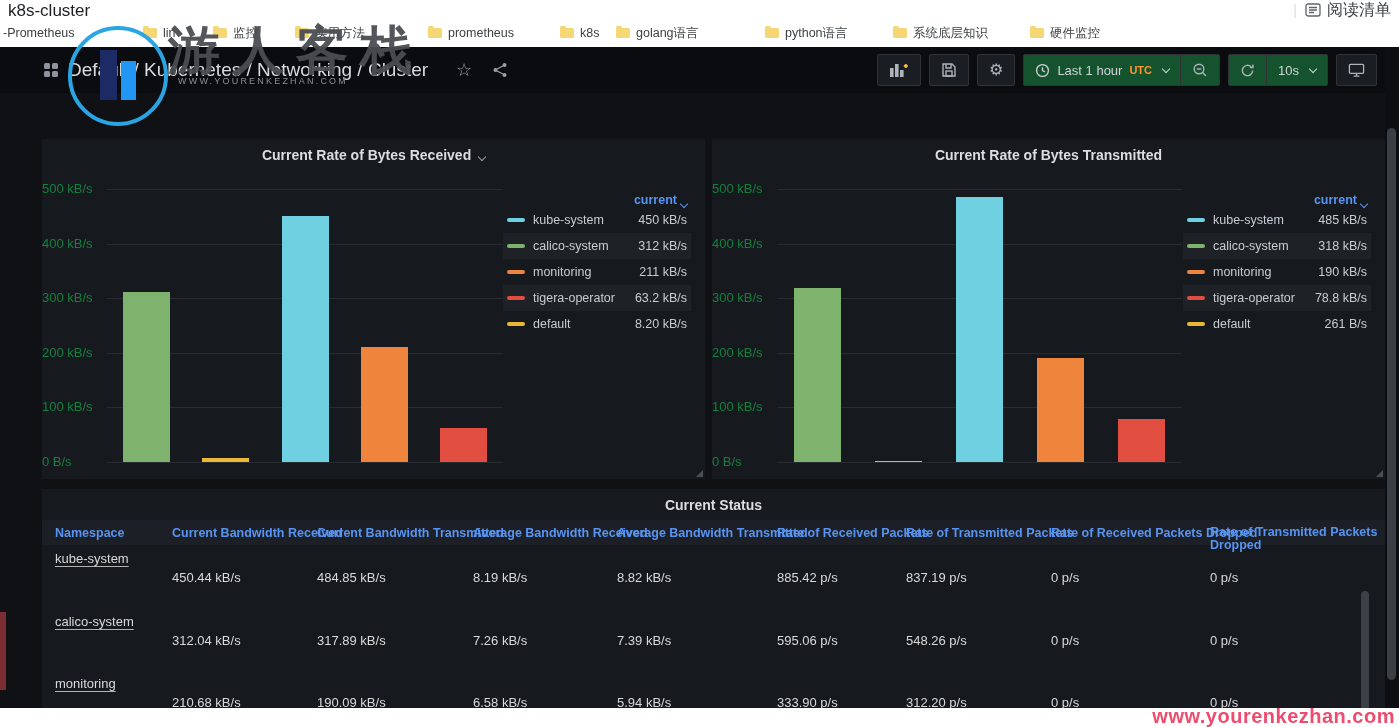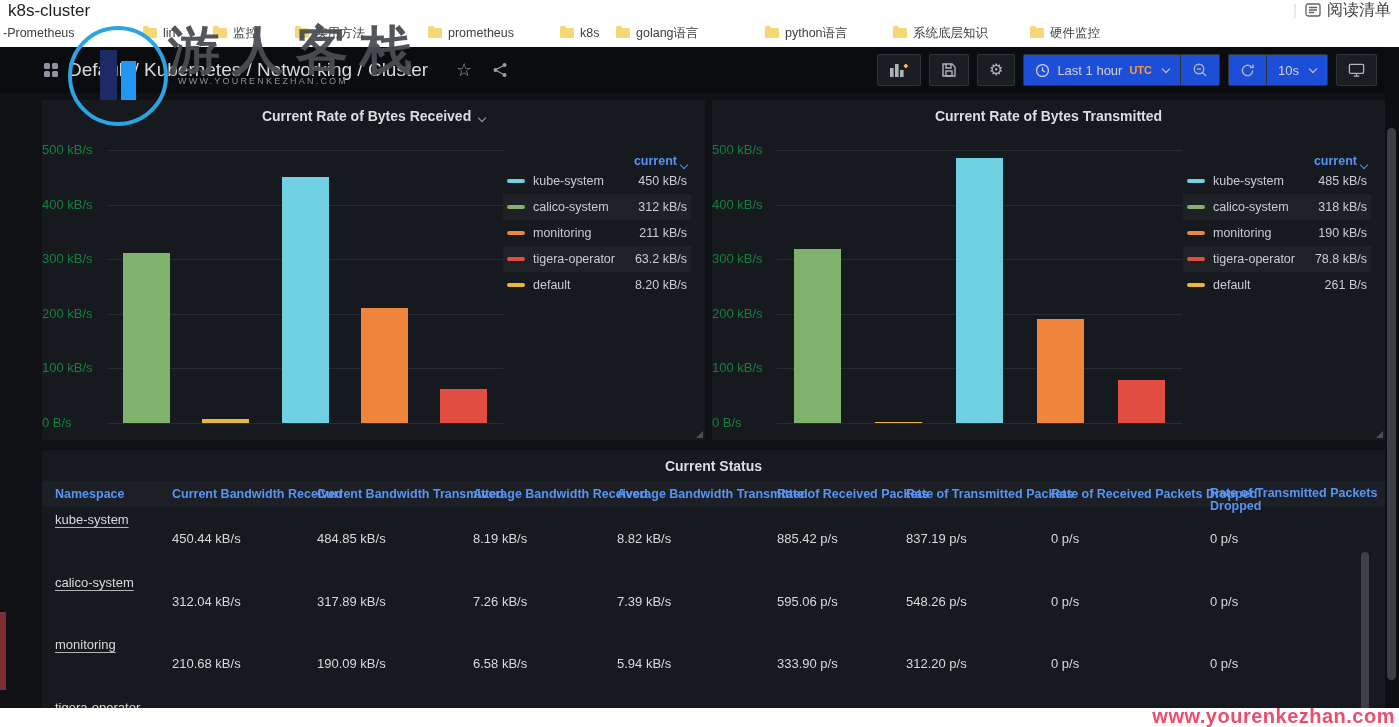--- a/index.html
+++ b/index.html
@@ -24,29 +24,29 @@
   .apps-icon { position:absolute; left:44px; top:16px; width:14px; height:14px; display:grid;
     grid-template-columns:6px 6px; grid-template-rows:6px 6px; gap:2px; cursor:pointer; }
   .apps-icon span { background:#8e949e; border-radius:1.5px; }
   .dash-title { position:absolute; left:68px; top:0; height:46px; line-height:46px; font-size:19px; color:#dadbdc; cursor:pointer; white-space:nowrap; }
   .hdr-ic { position:absolute; top:0; height:46px; display:flex; align-items:center; color:#9aa0a8; cursor:pointer; }
   .star-ic { left:456px; font-size:18px; }
   .share-ic { left:492px; }
 
   .toolbar { position:absolute; top:7px; right:22px; height:32px; display:flex; gap:8px; align-items:stretch; }
   .tb-btn { background:#1a1d22; border:1px solid #2f3338; border-radius:2px; display:flex; align-items:center; justify-content:center; color:#aeb4bc; padding:0 11px; cursor:pointer; }
-  .tb-group { display:flex; background:#1d4ed8; border:1px solid #2f3338; border-radius:2px; }
+  .tb-group { display:flex; background:#14532d; border:1px solid #2f3338; border-radius:2px; }
   .tb-group .seg { display:flex; align-items:center; padding:0 11px; gap:7px; color:#d0d3d7; font-size:13px; cursor:pointer; }
   .tb-group .seg + .seg { border-left:1px solid #2f3338; }
   .utc { color:#ff9830; font-weight:700; font-size:11px; }
   .gear-glyph { font-size:16px; line-height:1; }
   .chev { display:inline-block; width:6px; height:6px; border-right:1.6px solid currentColor; border-bottom:1.6px solid currentColor; transform:rotate(45deg); margin-left:4px; margin-top:-3px; }
 
   
-  .panel { position:absolute; background:#16191e; }
+  .panel { position:absolute; background:#16191e;margin-top:39px; }
   .chart-panel::after { content:''; position:absolute; right:2px; bottom:2px; width:0; height:0;
     border-left:7px solid transparent; border-bottom:7px solid #4a4e55; }
   #chart-0 { left:42px; top:53px; width:663px; height:340px; }
   #chart-1 { left:712px; top:53px; width:673px; height:340px; }
   .chart-title { position:absolute; top:8px; left:0; right:0; text-align:center; font-size:14px; font-weight:700; color:#dcdde0; cursor:pointer; }
   .title-chev { color:#9aa0a8; }
   .y-axis { position:absolute; left:0; top:0; width:56px; height:100%; }
   .tick-label { position:absolute; left:0; width:56px; font-size:13px; color:#15803d; }
   .plot-area { position:absolute; left:65px; top:50px; height:273px; }
   .gridline { position:absolute; left:0; right:0; height:1px; background:rgba(255,255,255,0.08); }

